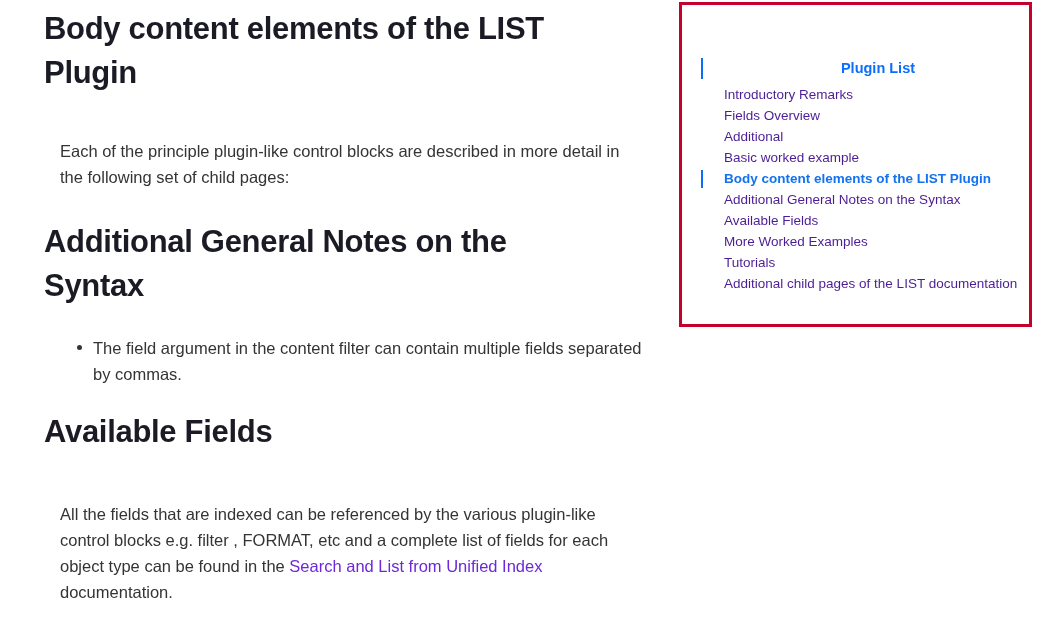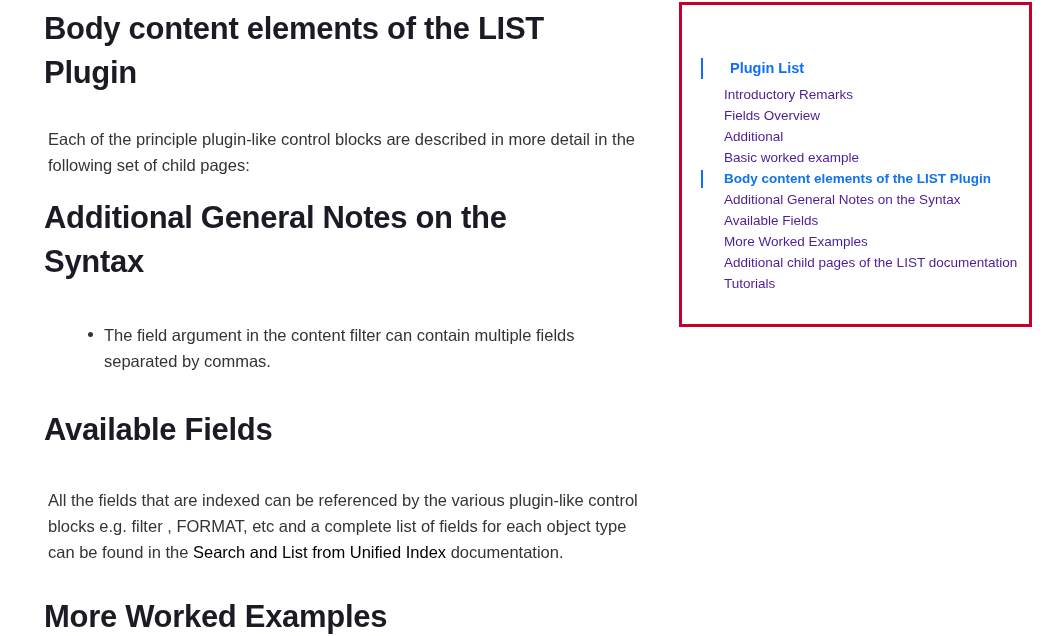--- a/index.html
+++ b/index.html
@@ -46,39 +46,39 @@
     padding-top: 18px;
   }
   #heading-more-examples {
     padding-top: 26px;
   }
 
   .body-par {
     font-size: 16.5px;
     line-height: 26px;
     color: #343434;
-    margin: 4px;
+    margin: 16px;
   }
   #intro-paragraph {
     padding-top: 27px;
     max-width: 608px;
   }
   #available-fields-paragraph {
     padding-top: 31px;
     max-width: 590px;
   }
 
   .inline-link {
-    color: #000000;
+    color: #6d28d9;
     text-decoration: none;
     cursor: pointer;
   }
 
   ul.notes-list {
-    margin: 16px;
+    margin: 5px;
     padding: 22px 0 0 0;
     list-style: none;
   }
   ul.notes-list li {
     position: relative;
     padding-left: 44px;
     font-size: 16.5px;
     line-height: 26px;
     color: #343434;
     max-width: 560px;
@@ -134,20 +134,21 @@
     color: #1272ef;
   }
   .toc-item.is-active .accent-bar { display: block; }
   .toc-item.is-title {
     font-weight: bold;
     color: #0d6efd;
     font-size: 14.5px;
     height: 27px;
     line-height: 23px;
     padding-left: 40px;
+    text-align: center;
   }
   .toc-item.is-title .accent-bar {
     display: block;
     left: 11px;
     top: 1px;
     height: 21px;
   }
 </style>
 </head>
 <body>
@@ -217,23 +218,23 @@
       <span>Available Fields</span>
     </div>
 
     <div class="toc-item">
       
       <span>More Worked Examples</span>
     </div>
 
     <div class="toc-item">
       
+      <span>Tutorials</span>
+    </div>
+
+    <div class="toc-item">
+      
       <span>Additional child pages of the LIST documentation</span>
-    </div>
-
-    <div class="toc-item">
-      
-      <span>Tutorials</span>
     </div>
 
 
   </div>
 </div>
 
 </body></html>

